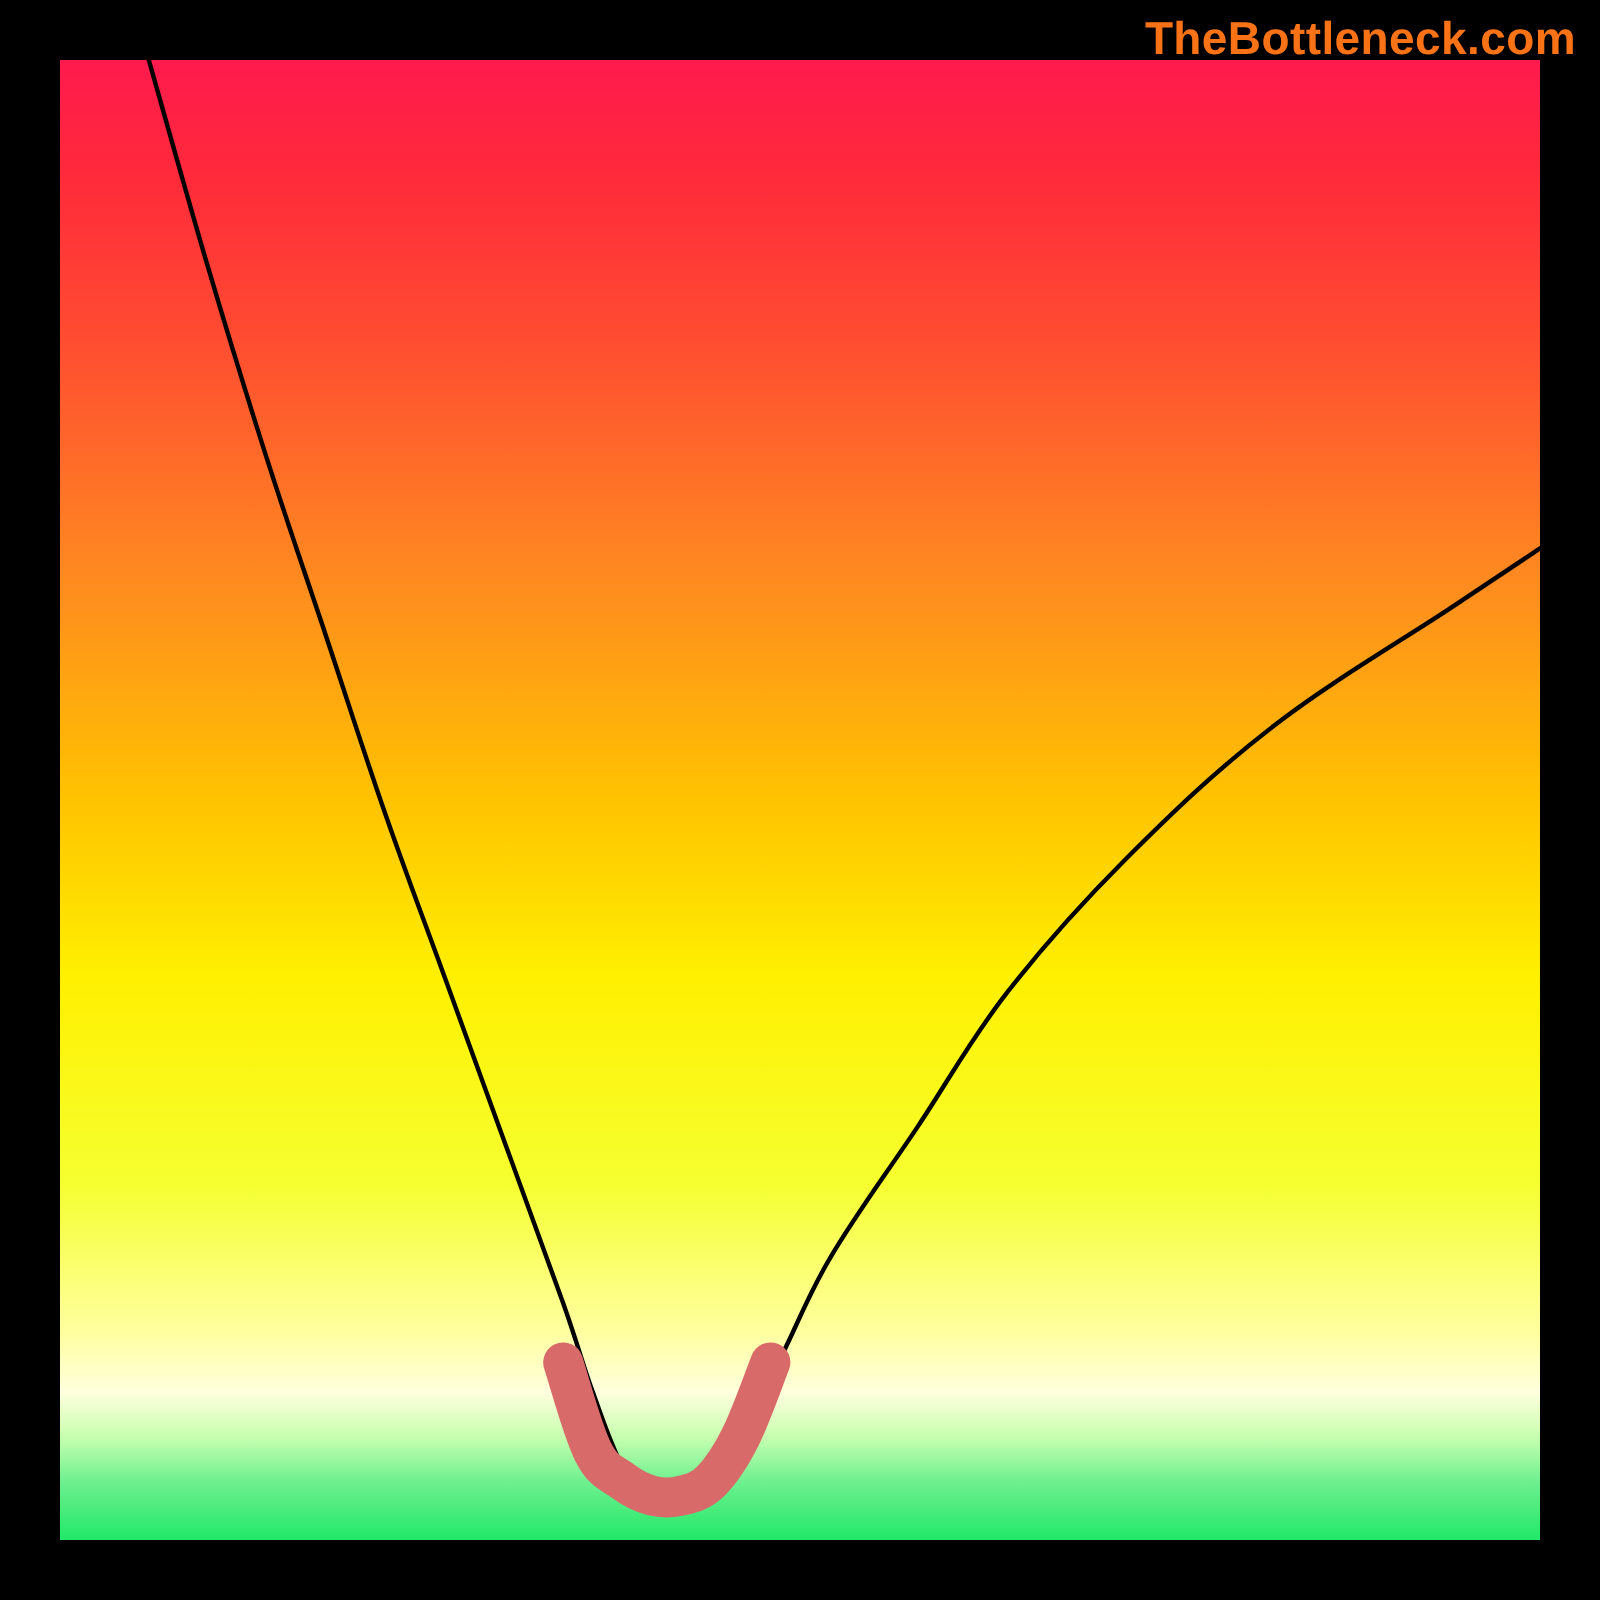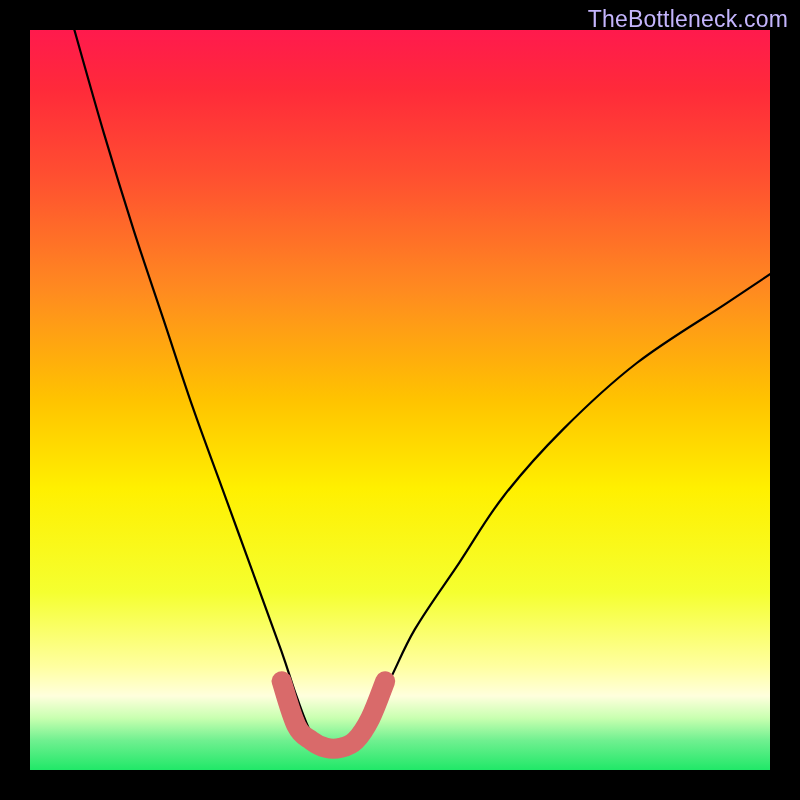--- a/index.html
+++ b/index.html
@@ -23,23 +23,23 @@
     top: 30px;
     left: 30px;
     width: 740px;
     height: 740px;
     overflow: hidden;
   }
   .watermark {
     position: absolute;
     top: 6px;
     right: 12px;
-    color: #c4b5fd;
+    color: #f97316;
     font-size: 23px;
-    font-weight: 400;
+    font-weight: 700;
     letter-spacing: 0.2px;
     user-select: none;
   }
   svg { display: block; }
 </style>
 </head>
 <body>
 
 <div class="frame">
   <div class="watermark">TheBottleneck.com</div>

